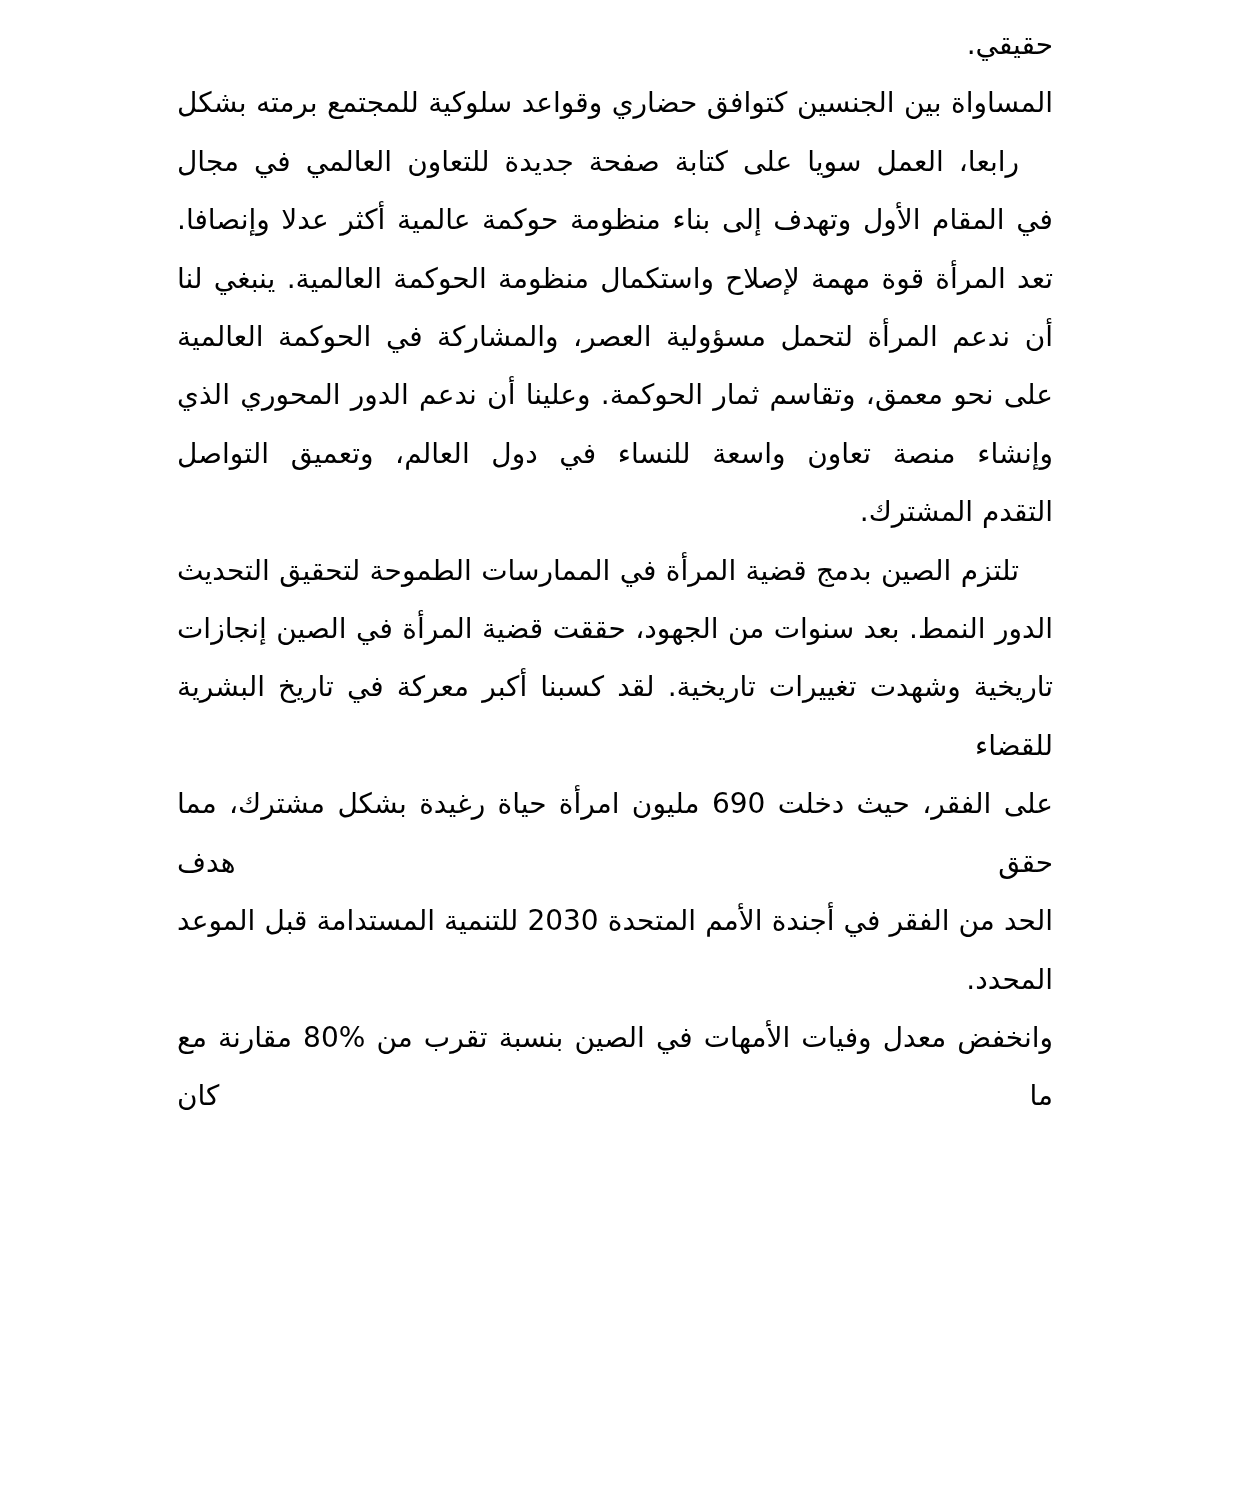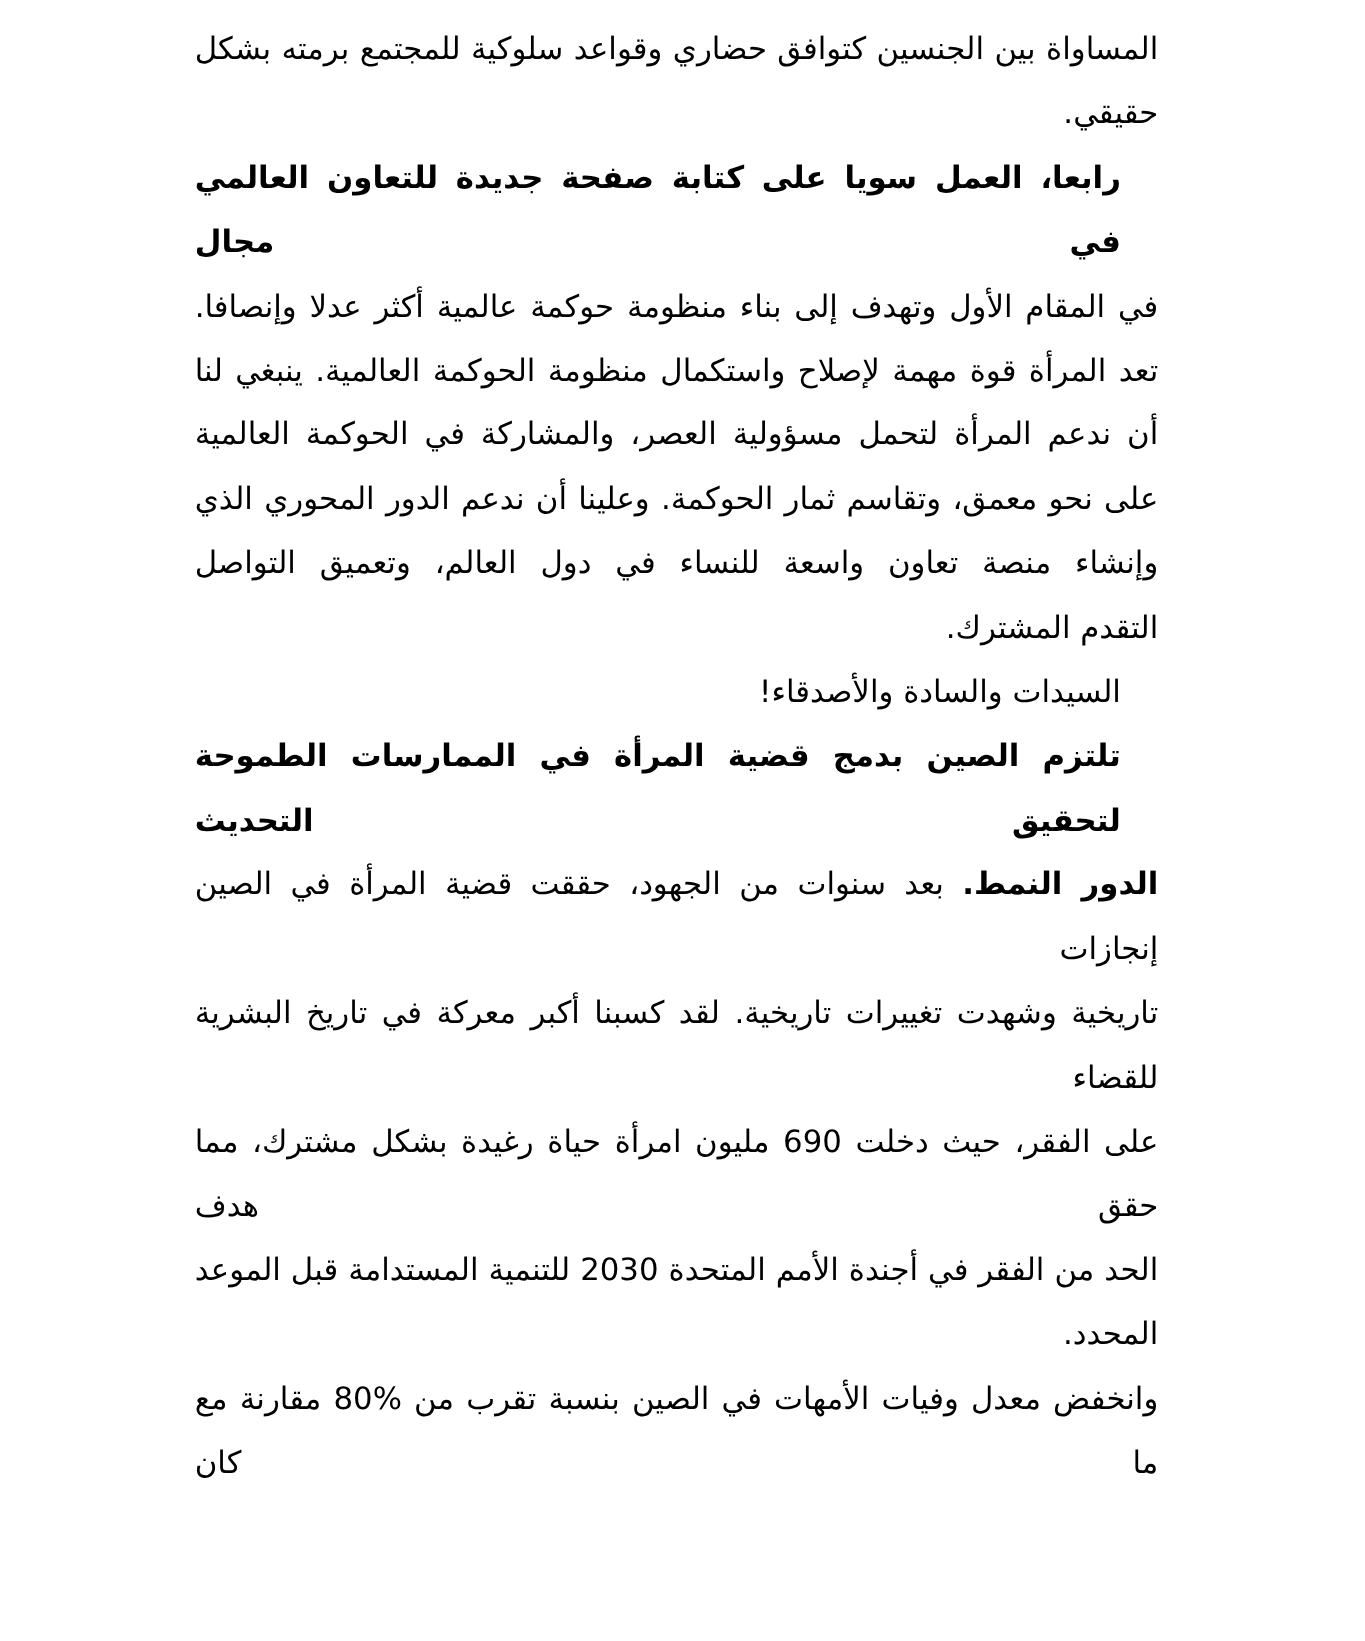--- a/index.html
+++ b/index.html
@@ -34,37 +34,36 @@
   }
   .text-line.end {
     text-align: right;
     text-align-last: right;
   }
   .text-line.indent {
     padding-right: 34px;
   }
   .text-line.bold,
   .lead {
-    font-weight: bold;
+    font-weight: normal;
   }
 </style>
 </head>
 <body>
 
 <div class="doc-page">
+  <div class="text-line end">حقيقي.</div>
   <div class="text-line">المساواة بين الجنسين كتوافق حضاري وقواعد سلوكية للمجتمع برمته بشكل</div>
-  <div class="text-line end">حقيقي.</div>
   <div class="text-line bold indent">رابعا، العمل سويا على كتابة صفحة جديدة للتعاون العالمي في مجال</div>
   <div class="text-line">في المقام الأول وتهدف إلى بناء منظومة حوكمة عالمية أكثر عدلا وإنصافا.</div>
   <div class="text-line">تعد المرأة قوة مهمة لإصلاح واستكمال منظومة الحوكمة العالمية. ينبغي لنا</div>
   <div class="text-line">أن ندعم المرأة لتحمل مسؤولية العصر، والمشاركة في الحوكمة العالمية</div>
   <div class="text-line">على نحو معمق، وتقاسم ثمار الحوكمة. وعلينا أن ندعم الدور المحوري الذي</div>
   <div class="text-line">وإنشاء منصة تعاون واسعة للنساء في دول العالم، وتعميق التواصل</div>
   <div class="text-line end">التقدم المشترك.</div>
-  <div class="text-line end indent">السيدات والسادة والأصدقاء!</div>
   <div class="text-line bold indent">تلتزم الصين بدمج قضية المرأة في الممارسات الطموحة لتحقيق التحديث</div>
   <div class="text-line"><span class="lead">الدور النمط.</span> <span>بعد سنوات من الجهود، حققت قضية المرأة في الصين إنجازات</span></div>
   <div class="text-line">تاريخية وشهدت تغييرات تاريخية. لقد كسبنا أكبر معركة في تاريخ البشرية للقضاء</div>
   <div class="text-line">على الفقر، حيث دخلت 690 مليون امرأة حياة رغيدة بشكل مشترك، مما حقق هدف</div>
   <div class="text-line">الحد من الفقر في أجندة الأمم المتحدة 2030 للتنمية المستدامة قبل الموعد المحدد.</div>
   <div class="text-line">وانخفض معدل وفيات الأمهات في الصين بنسبة تقرب من %80 مقارنة مع ما كان</div>
 
 </div>
 
 </body></html>

